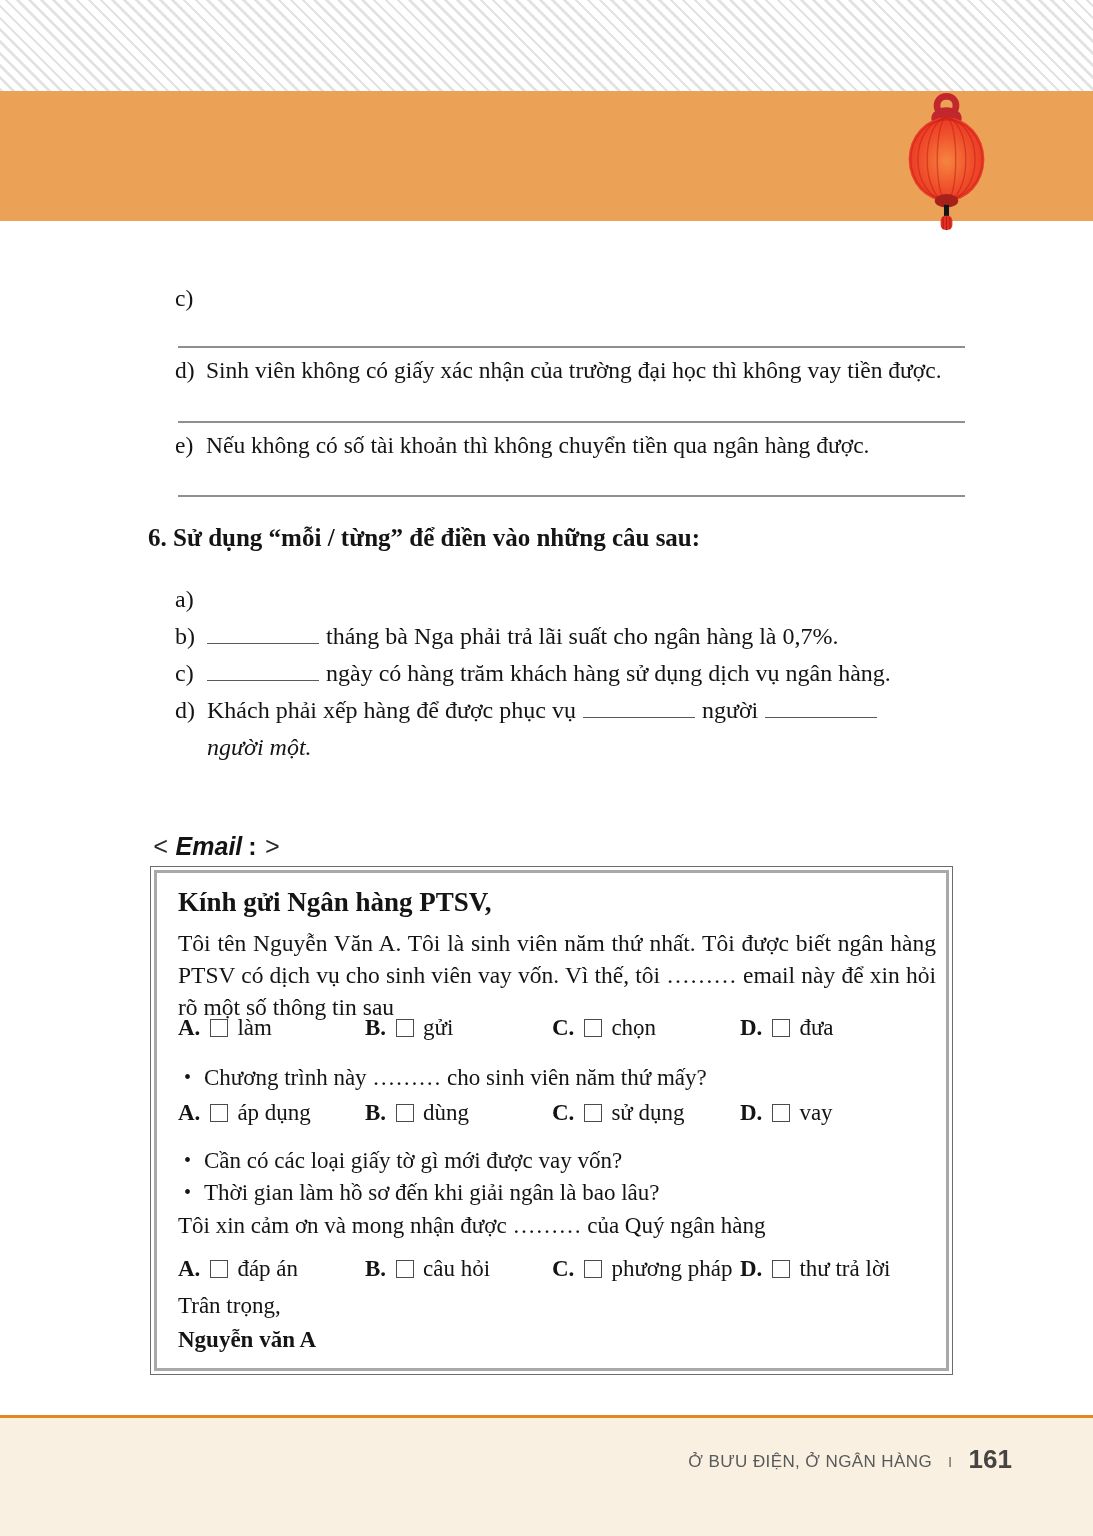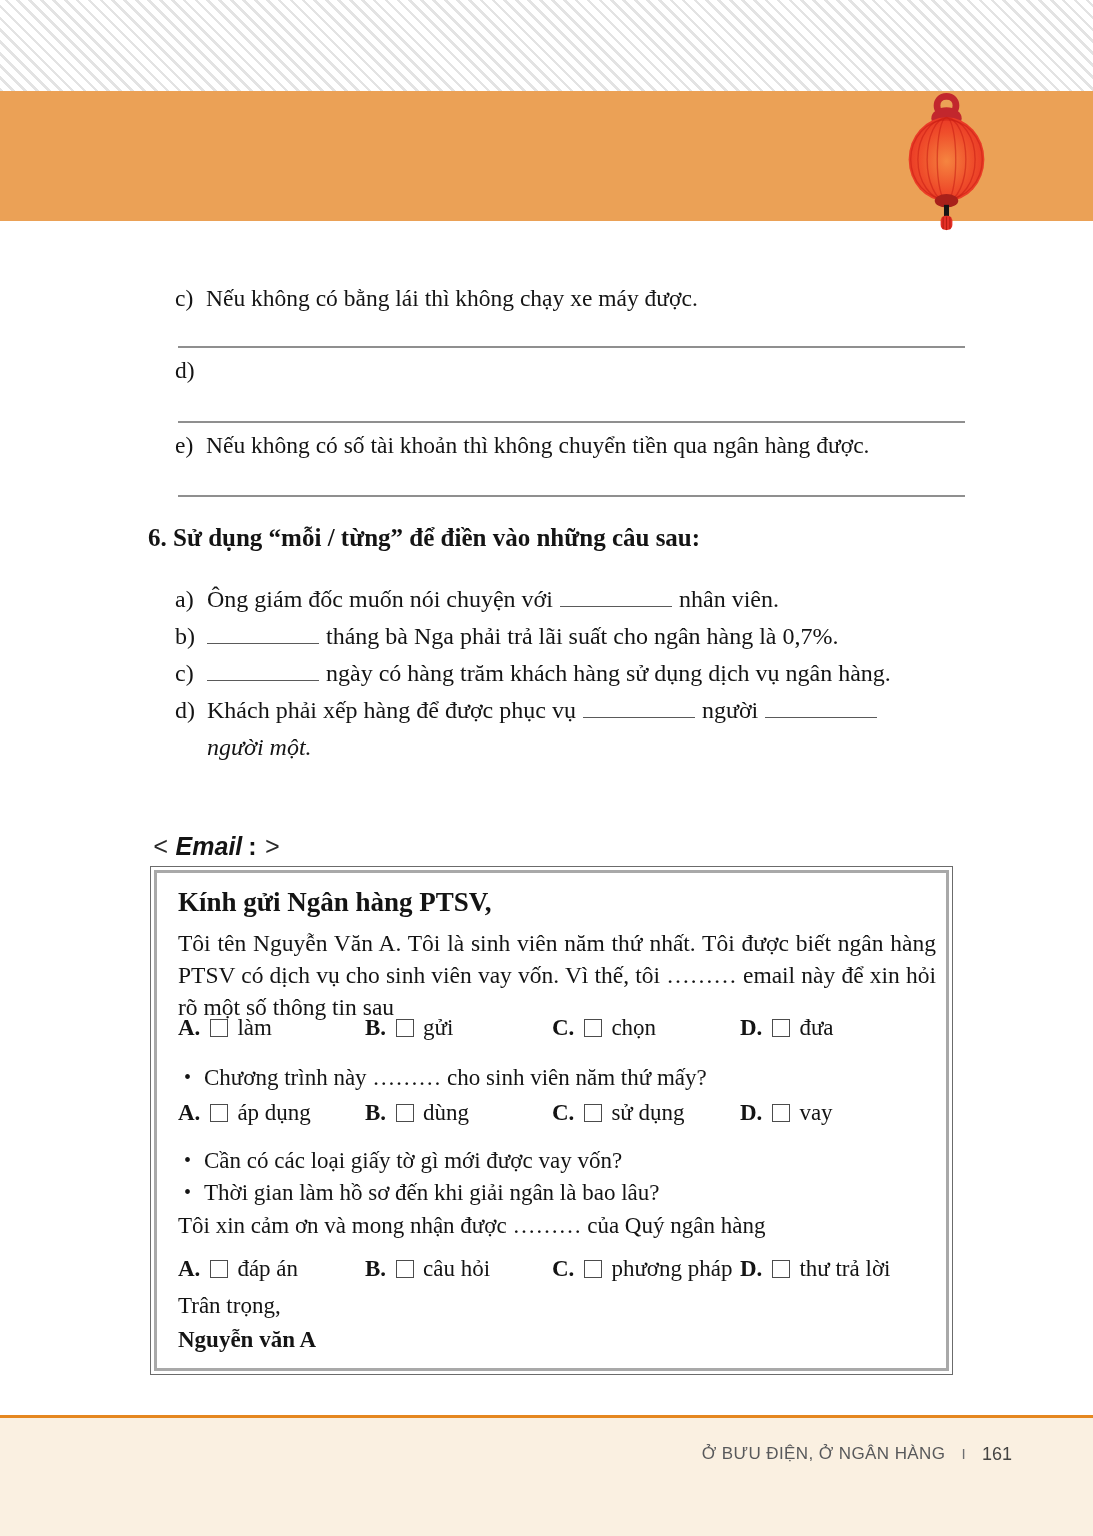--- a/index.html
+++ b/index.html
@@ -47,21 +47,21 @@
   .bullet-row{white-space:nowrap;}
   .bullet-mark{display:inline-block;width:20px;font-size:20px;vertical-align:1px;}
   .sig-bold{font-weight:bold;}
 
   
   .footer-rule{position:absolute;top:1415px;left:0;width:1093px;height:3px;background:#E5871F;}
   .footer{position:absolute;top:1418px;left:0;width:1093px;height:118px;background:#FAF0E1;}
   .footer-text{position:absolute;top:26px;right:81px;font-family:"Liberation Sans",sans-serif;
                font-size:17px;color:#58595B;letter-spacing:0.4px;white-space:nowrap;}
   .footer-text .sep{margin:0 16px;font-size:15px;color:#6e6f71;}
-  .footer-text .pgnum{font-size:18px;font-weight:normal;color:#454442;letter-spacing:0;vertical-align:-1px;}
+  .footer-text .pgnum{font-size:26px;font-weight:bold;color:#454442;letter-spacing:0;vertical-align:-1px;}
 </style>
 </head>
 <body>
 
 <div class="page">
 
   <div class="stripes"></div>
 
   <div class="band"></div>
 
@@ -87,42 +87,39 @@
     <rect x="53" y="147" width="14" height="17" rx="6" fill="#E53026"></rect>
     <g stroke="#B71C12" stroke-width="1.3">
       <line x1="56" y1="148" x2="56" y2="163"></line>
       <line x1="60" y1="148" x2="60" y2="164"></line>
       <line x1="64" y1="148" x2="64" y2="163"></line>
     </g>
   </svg>
 
   <div class="ex3-item" style="top:285px">
     <span class="lbl">c)</span>
-    <span>Nếu không có bằng lái thì không chạy xe máy được.</span>
   </div>
   <div class="rule" style="top:346px"></div>
 
   <div class="ex3-item" style="top:357px">
     <span class="lbl">d)</span>
+    <span>Sinh viên không có giấy xác nhận của trường đại học thì không vay tiền được.</span>
   </div>
   <div class="rule" style="top:421px"></div>
 
   <div class="ex3-item" style="top:432px">
     <span class="lbl">e)</span>
     <span>Nếu không có số tài khoản thì không chuyển tiền qua ngân hàng được.</span>
   </div>
   <div class="rule" style="top:495px"></div>
 
   <div class="h-bold" style="top:524px">6. Sử dụng “mỗi / từng” để điền vào những câu sau:</div>
 
   <div class="ex4-item" style="top:586px">
     <span class="lbl">a)</span>
-    <span>
-      <span>Ông giám đốc muốn nói chuyện với</span><span class="blank"></span><span>nhân viên.</span>
-    </span>
   </div>
 
   <div class="ex4-item" style="top:623px">
     <span class="lbl">b)</span>
     <span>
       <span class="blank" style="margin-left:0"></span><span>tháng bà Nga phải trả lãi suất cho ngân hàng là 0,7%.</span>
     </span>
   </div>
 
   <div class="ex4-item" style="top:660px">

